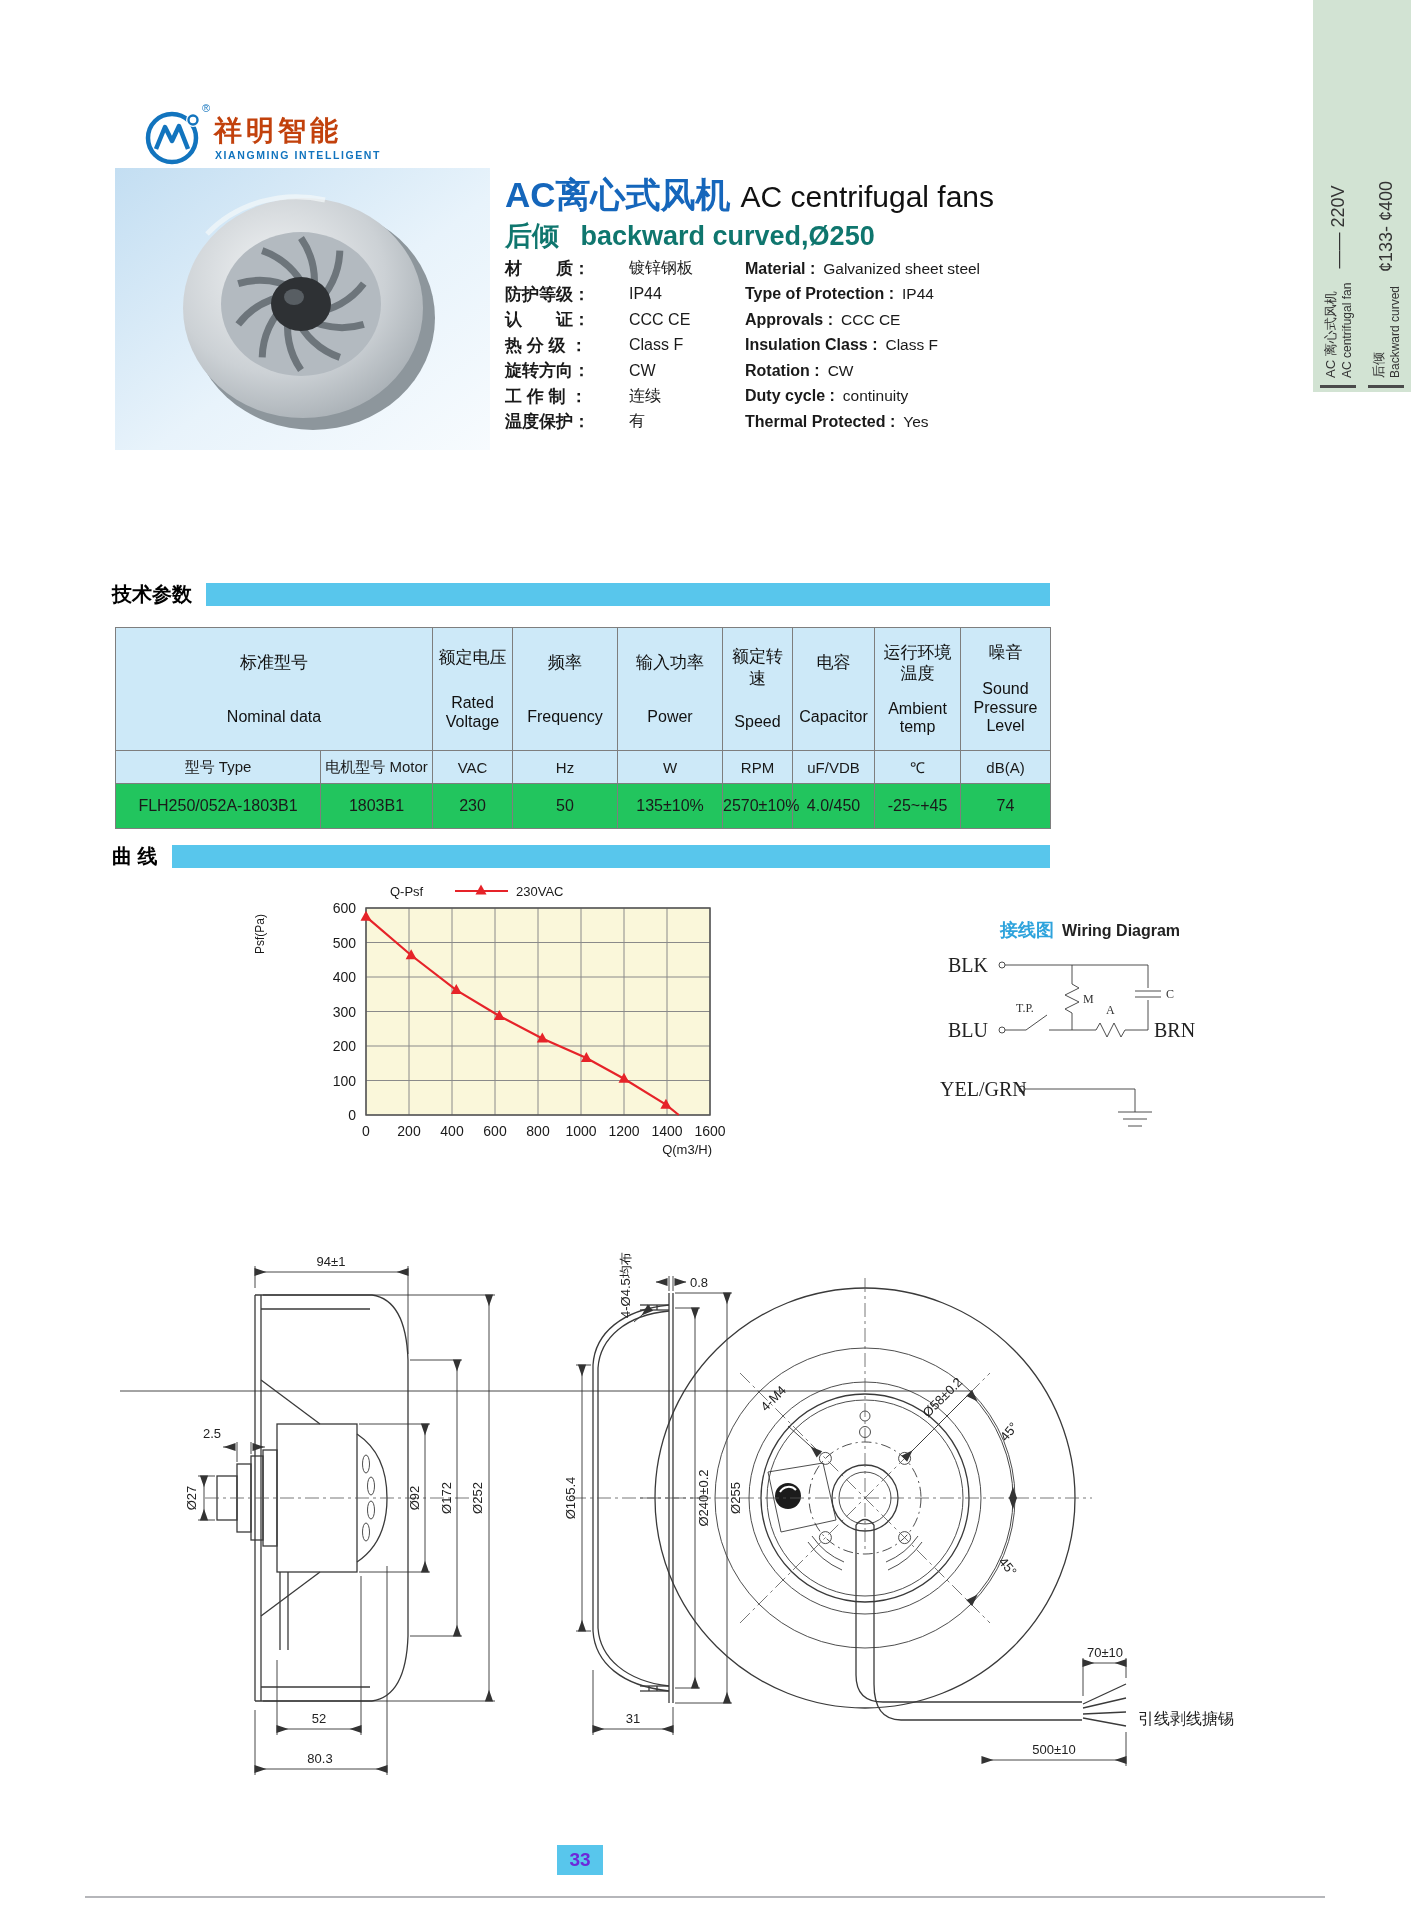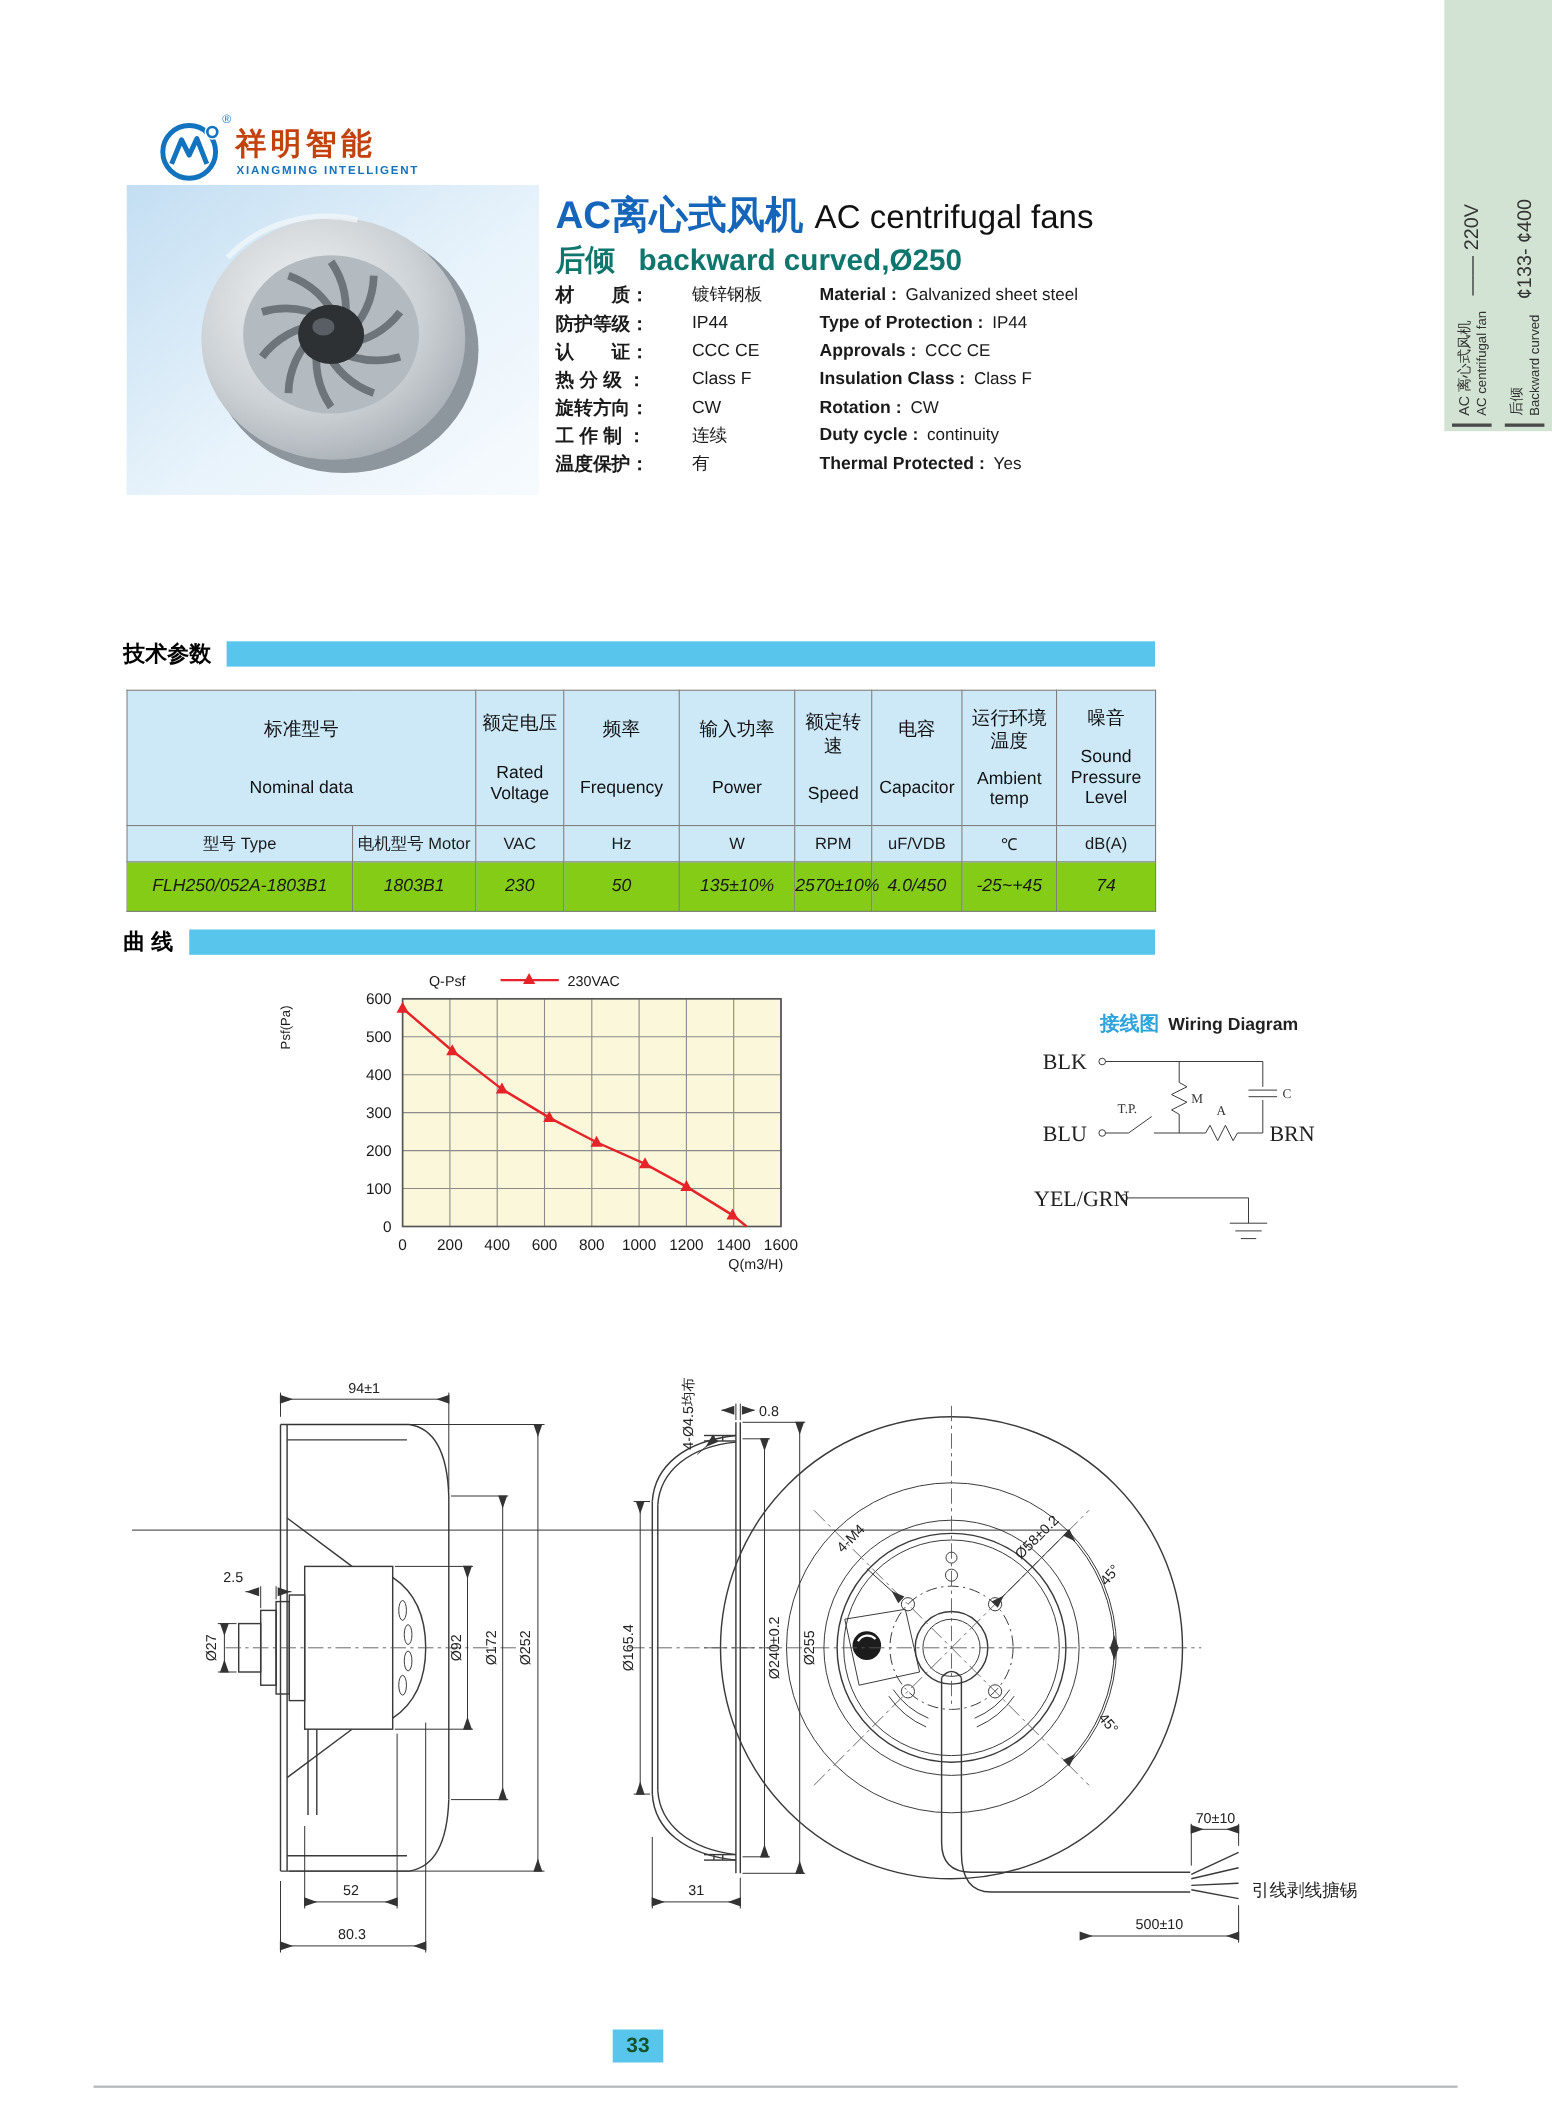--- a/index.html
+++ b/index.html
@@ -38,21 +38,21 @@
   .sec-bar{flex:1;height:23px;background:#58c6ec;}
 
   
   table.spec{border-collapse:collapse;table-layout:fixed;width:935px;}
   table.spec td{border:1px solid #7e7e7e;text-align:center;padding:0;vertical-align:middle;}
   .hdr{background:#cde9f8;}
   .gcell{height:110px;display:flex;flex-direction:column;justify-content:space-around;padding:6px 1px;}
   .tcn{font-size:17px;color:#111;line-height:1.25;}
   .ten{font-size:16px;color:#111;line-height:1.15;}
   .units td{height:32px;font-size:15px;}
-  .datar td{height:44px;font-size:16px;background:#84cc16;font-style:italic;}
+  .datar td{height:44px;font-size:16px;background:#22c55e;}
 
   
   .tick{font-family:"Liberation Sans",sans-serif;font-size:14px;fill:#1a1a1a;}
   .leg{font-family:"Liberation Sans",sans-serif;font-size:13px;fill:#1a1a1a;}
   .ylab{font-family:"Liberation Sans",sans-serif;font-size:12px;fill:#1a1a1a;}
 
   
   .wt-cn{font-family:"Liberation Sans",sans-serif;font-size:18px;font-weight:bold;fill:#2ea3dc;}
   .wt-en{font-family:"Liberation Sans",sans-serif;font-size:16px;font-weight:bold;fill:#222;}
   .term{font-family:"Liberation Serif",serif;font-size:20px;fill:#222;}
@@ -61,21 +61,21 @@
   
   .out{stroke:#3a3a3a;stroke-width:1.3;fill:none;}
   .thin{stroke:#3a3a3a;stroke-width:0.9;fill:none;}
   .dim{stroke:#333;stroke-width:0.9;fill:none;}
   .cl{stroke:#555;stroke-width:0.8;fill:none;stroke-dasharray:14 4 3 4;}
   .dt{font-family:"Liberation Sans",sans-serif;font-size:13px;fill:#222;text-anchor:middle;}
   .dts{font-family:"Liberation Sans",sans-serif;font-size:13px;fill:#222;}
 
   
   .page-box{position:absolute;left:557px;top:1845px;width:46px;height:30px;background:#58c6ec;
-            display:flex;align-items:center;justify-content:center;font-size:19px;font-weight:bold;color:#14532d;}
+            display:flex;align-items:center;justify-content:center;font-size:19px;font-weight:bold;color:#6d28d9;}
   .foot-line{position:absolute;left:85px;top:1896px;width:1240px;height:2px;background:#b5b6ba;}
 </style>
 </head>
 <body>
 
 <div class="page">
 
   <div class="abs" style="left:140px;top:100px;width:72px;height:74px;">
     <svg width="72" height="74" viewBox="0 0 72 74">
       <circle cx="32" cy="38" r="24" fill="none" stroke="#1274be" stroke-width="4.5"></circle>

